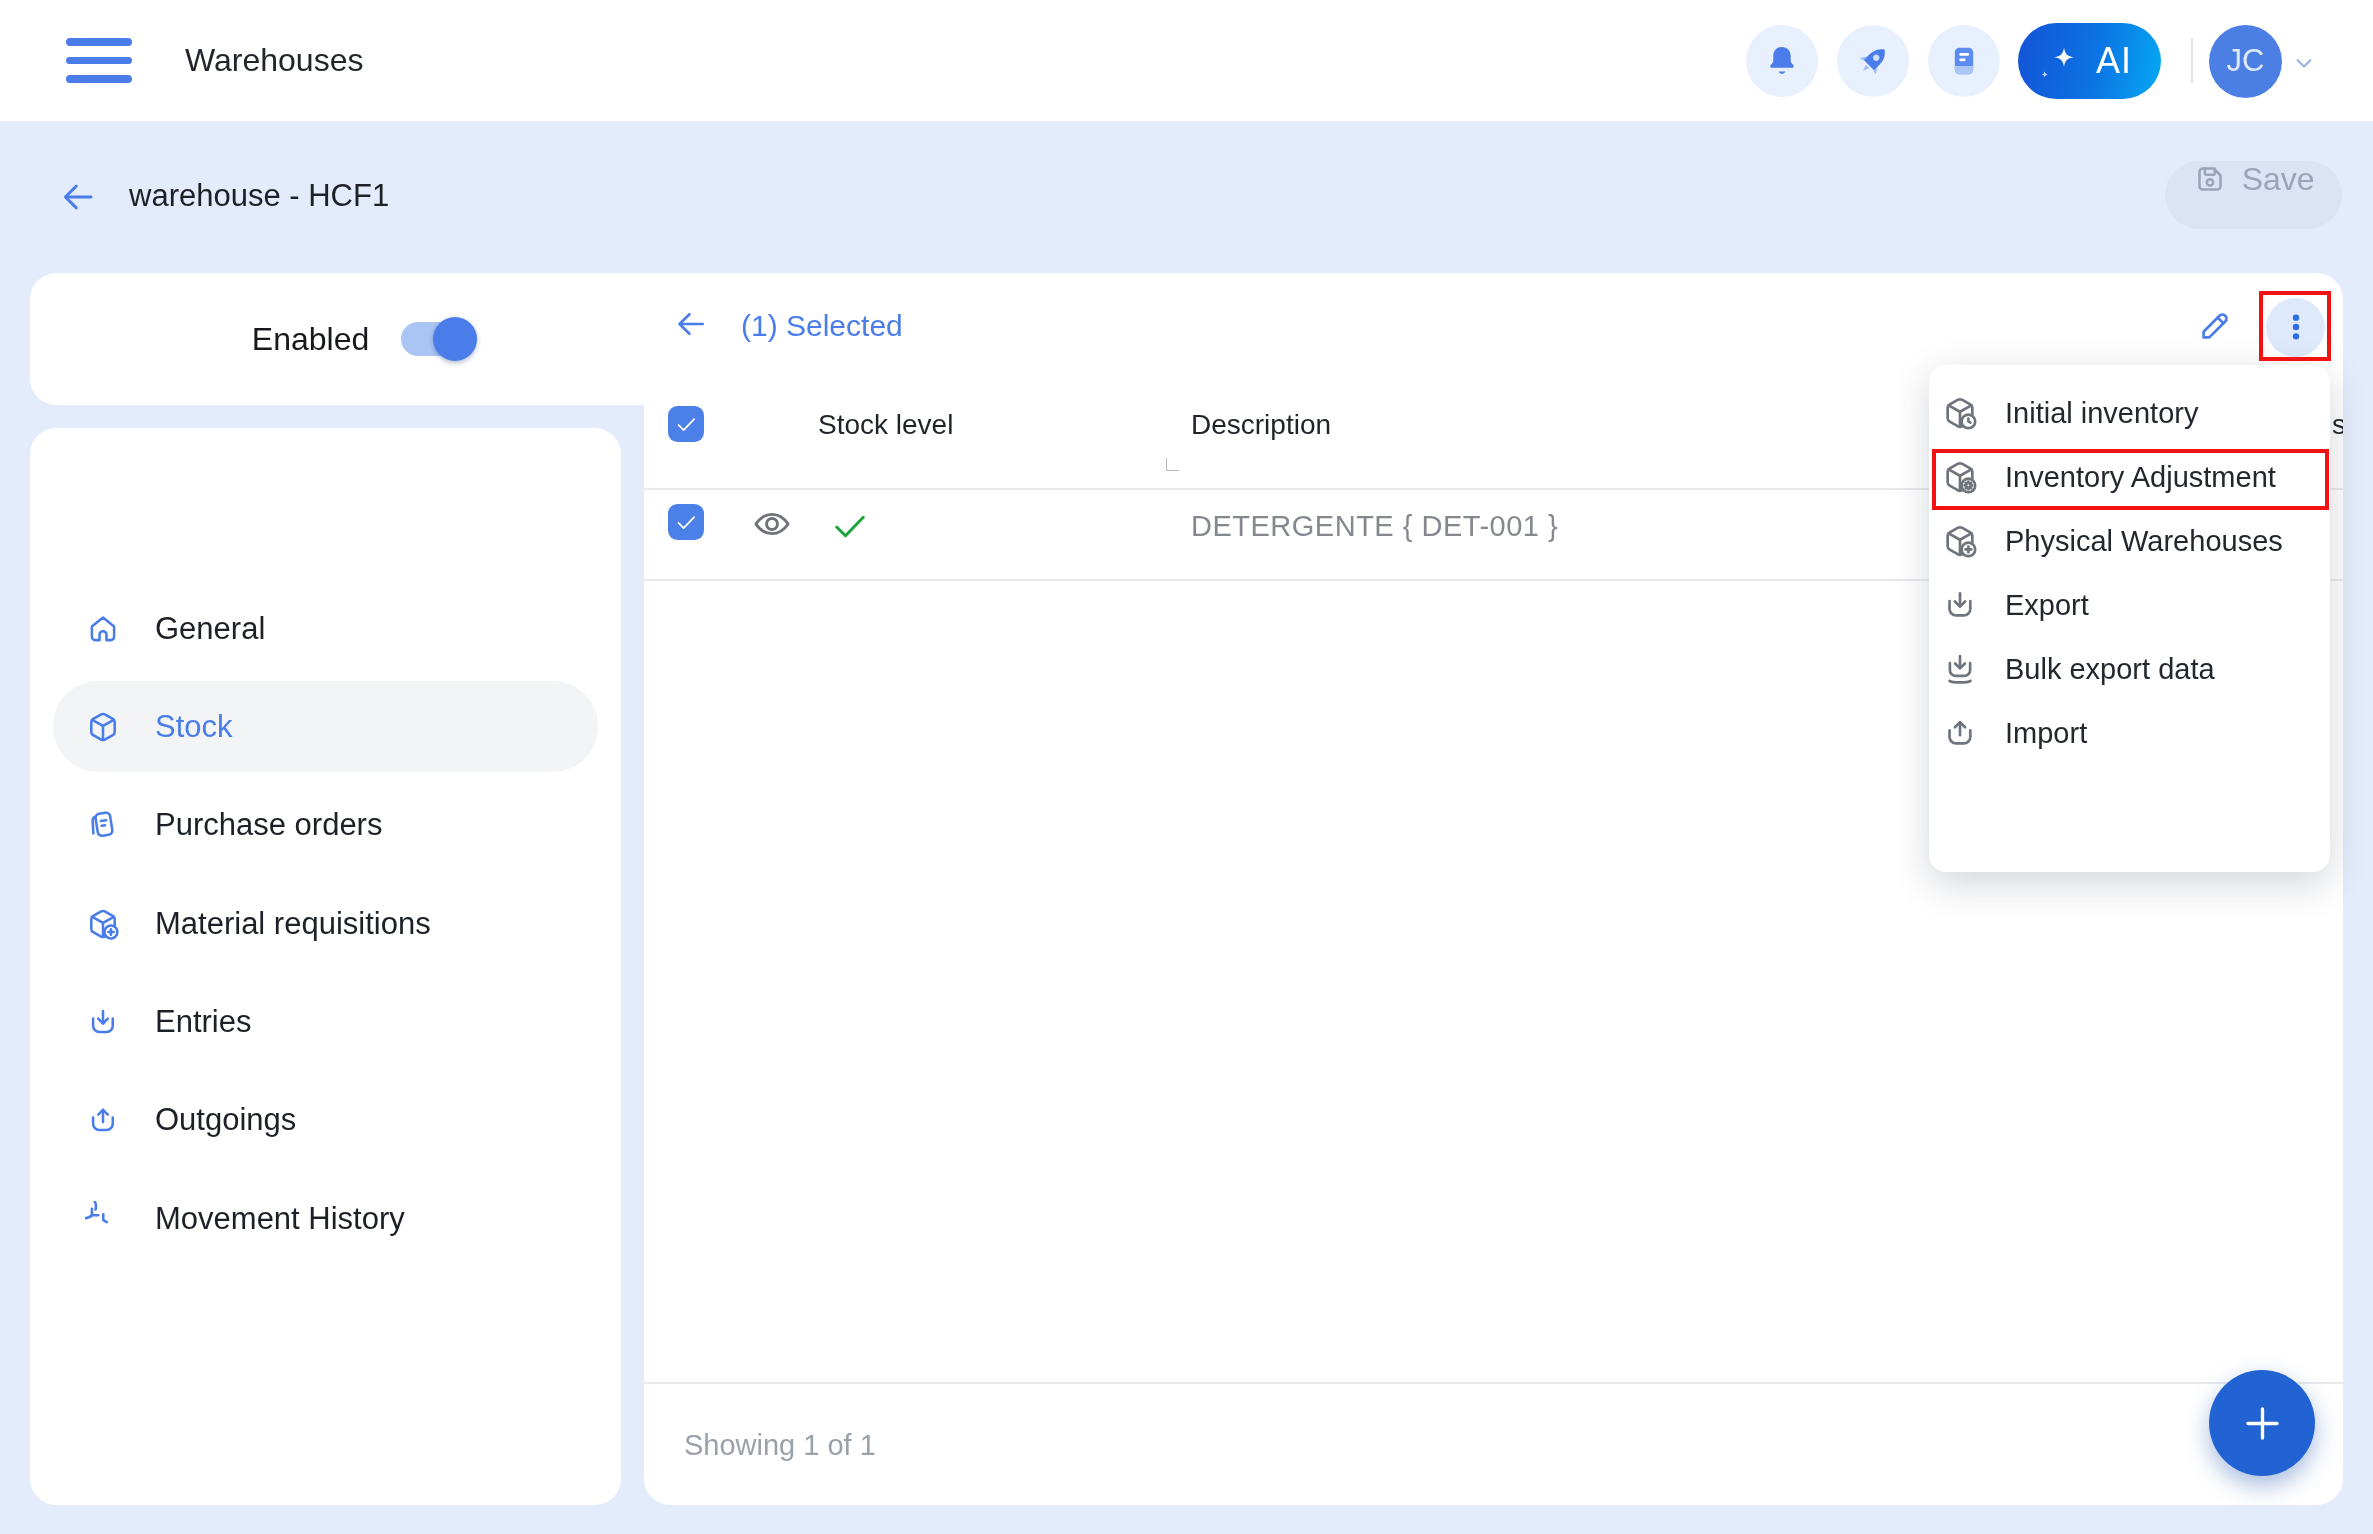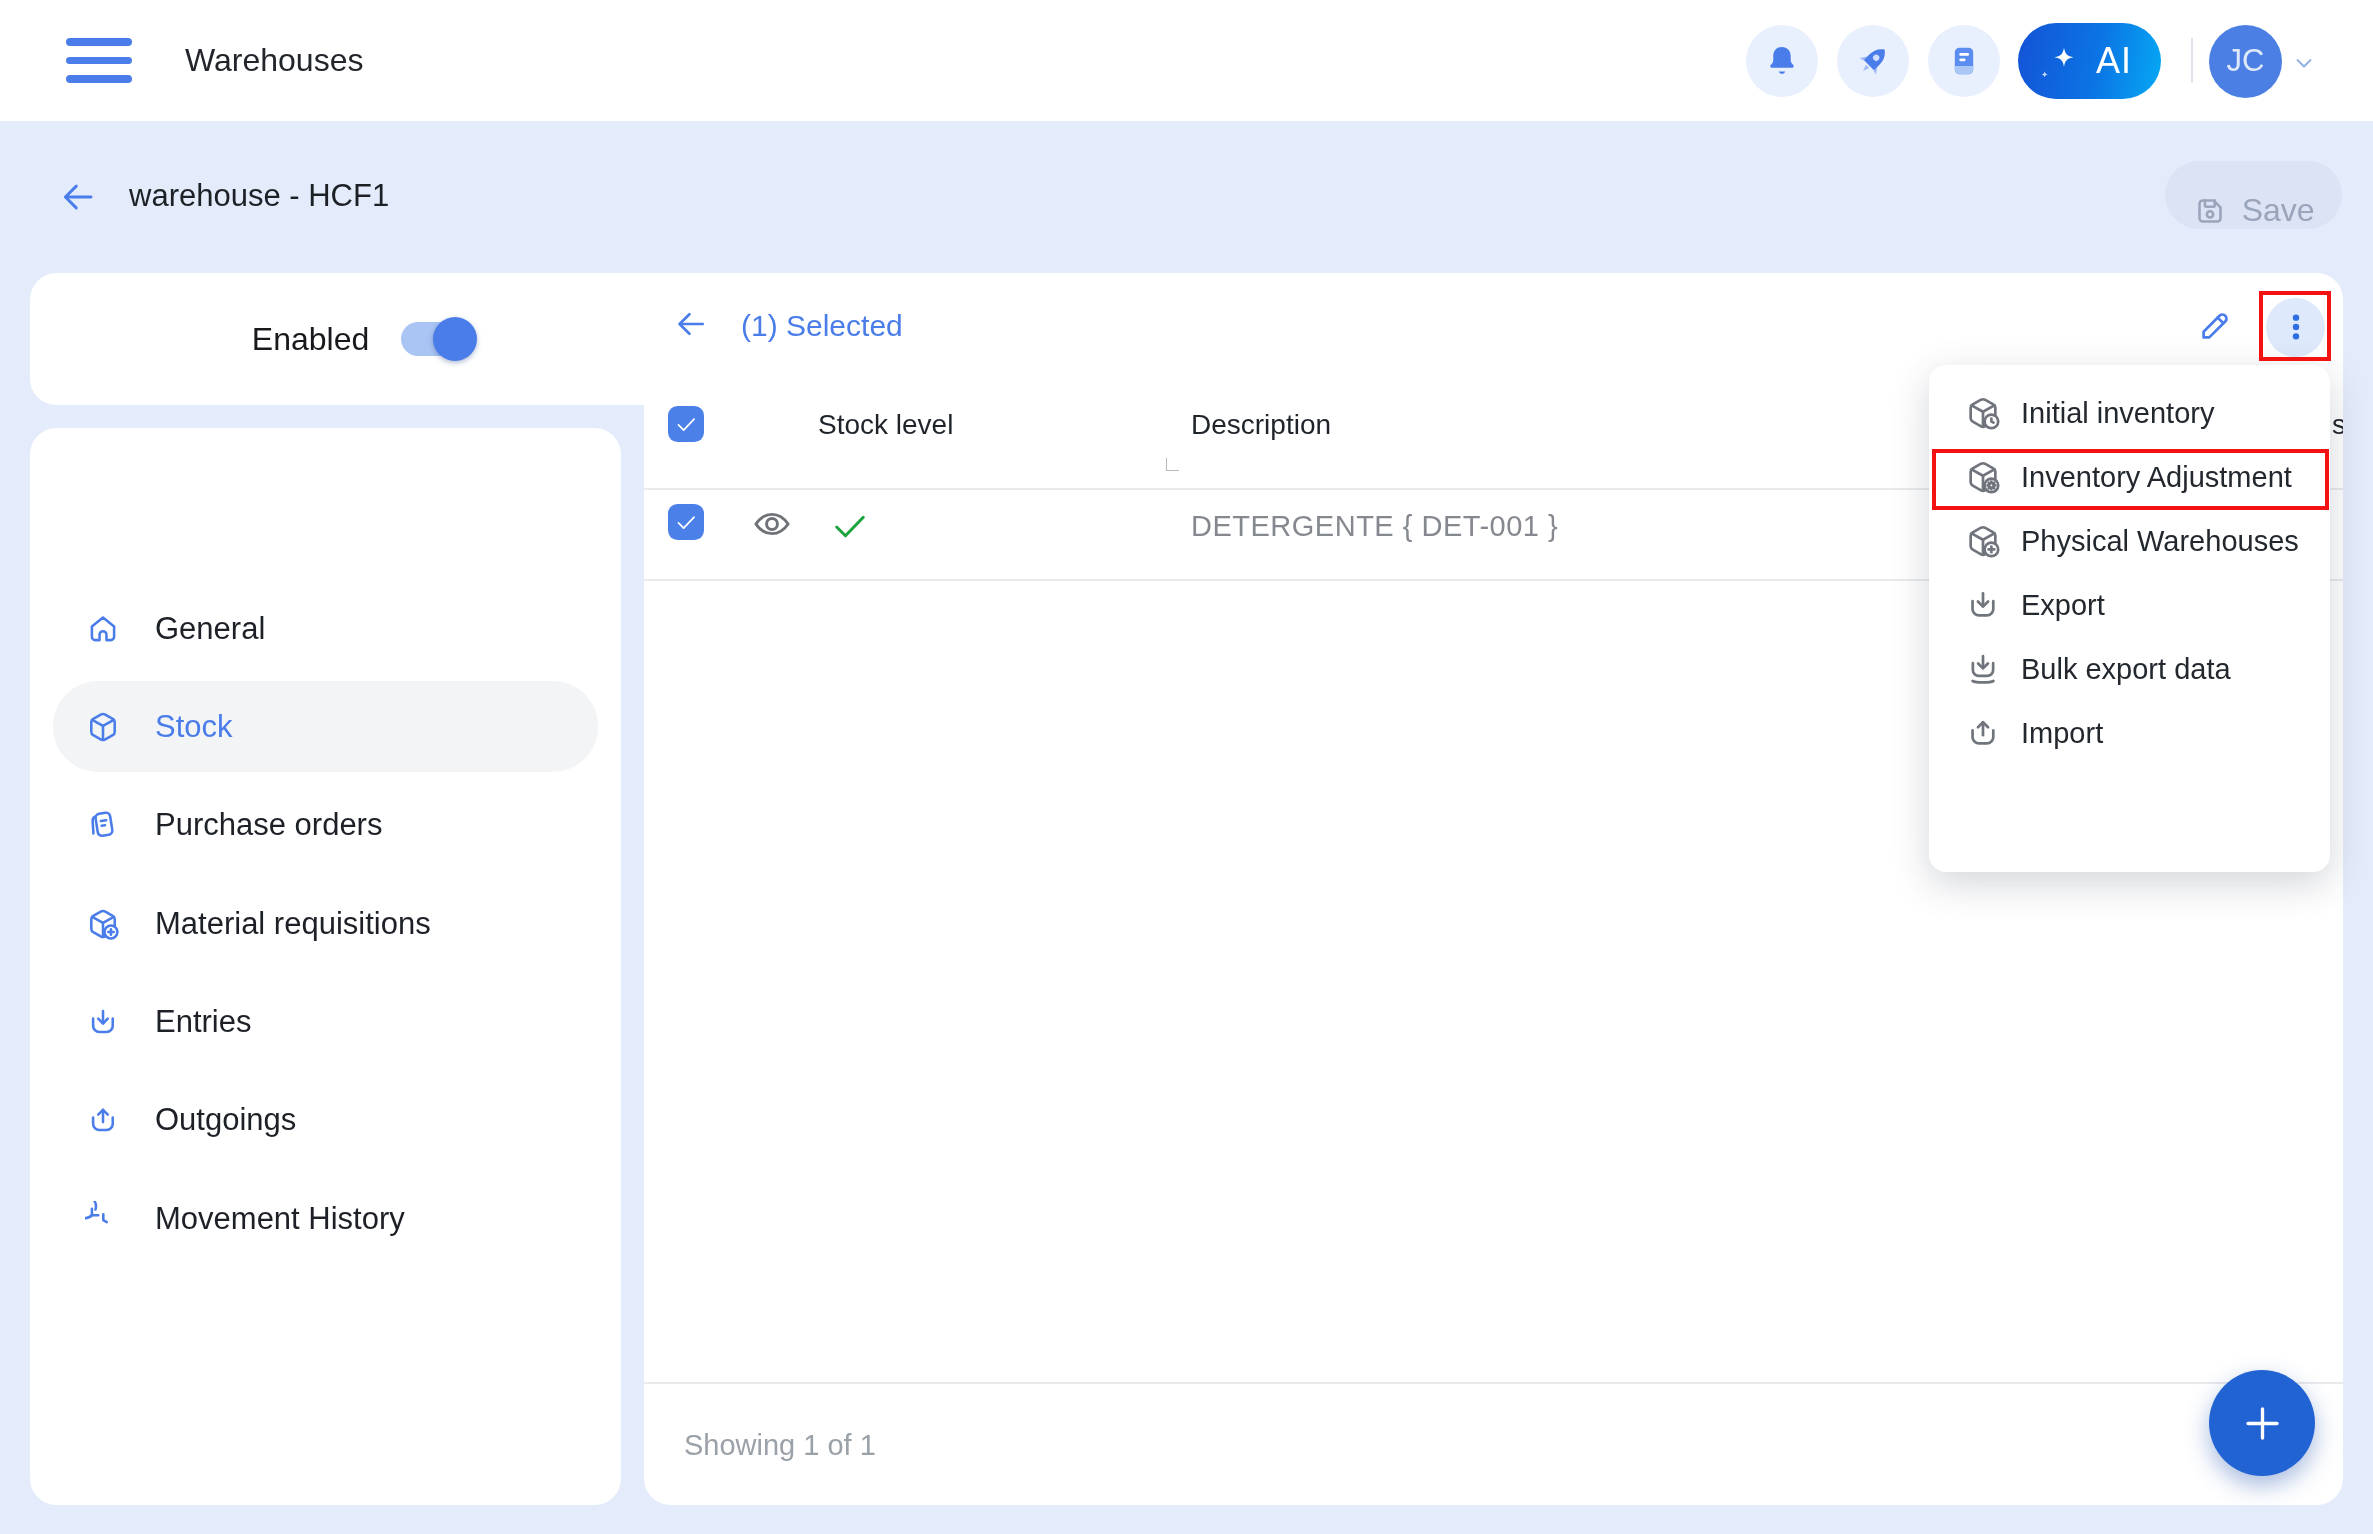--- a/index.html
+++ b/index.html
@@ -23,21 +23,21 @@
   .top-divider{left:2191px;top:38px;width:1.9px;height:45px;background:#dfe3ea;}
   .avatar{left:2209px;top:24.6px;width:73px;height:73px;border-radius:50%;background:#4b7fe3;
           display:flex;align-items:center;justify-content:center;color:#dfe9fb;font-size:31px;font-weight:500;cursor:pointer;}
   .avatar-chevron{left:2290px;top:49px;width:28px;height:28px;color:#8fb0e2;cursor:pointer;}
 
   
   .back-btn{width:42px;height:42px;color:#4a7de9;cursor:pointer;}
   .sub-back{left:57px;top:176px;}
   .sub-title{left:129px;top:161px;height:70px;display:flex;align-items:center;font-size:31px;color:#1d2126;}
   .save-btn{left:2165px;top:161px;width:177px;height:68px;border-radius:34px;background:#dbe3f4;
-            display:flex;align-items:flex-end;justify-content:center;gap:13.2px;color:#9aa5bb;cursor:default;}
+            display:flex;align-items:flex-start;justify-content:center;gap:13.2px;color:#9aa5bb;cursor:default;}
   .save-btn .lbl{font-size:32px;font-weight:500;}
 
   
   .card{background:#fff;border-radius:26.5px;}
   .enabled-card{left:30px;top:273px;width:667px;height:132px;display:flex;align-items:center;justify-content:center;gap:32px;}
   .enabled-label{font-size:32px;color:#17191d;}
   .toggle{position:relative;width:74px;height:38px;cursor:pointer;}
   .toggle .track{position:absolute;left:0;top:1.9px;width:74px;height:34px;border-radius:17px;background:#aac5f3;}
   .toggle .knob{position:absolute;left:32px;top:-2.8px;width:44px;height:44px;border-radius:50%;background:#4a7de9;box-shadow:0 1.9px 5.7px rgba(30,60,130,.35);}
 
@@ -73,21 +73,21 @@
   .row-desc{left:547px;top:235px;height:36px;display:flex;align-items:center;font-size:29px;color:#85898f;letter-spacing:0.5px;}
 
   .footer-text{left:40px;top:1153px;height:38px;display:flex;align-items:center;font-size:29px;color:#9aa1a9;}
   .fab{left:1565px;top:1097px;width:106px;height:106px;border-radius:50%;background:#2263d3;
        display:flex;align-items:center;justify-content:center;box-shadow:0 9.5px 23px rgba(25,75,170,.38);cursor:pointer;z-index:4;}
   .fab svg{width:47px;height:47px;color:#fff;}
 
   
   .context-menu{left:1929px;top:365px;width:401px;height:507px;background:#fff;border-radius:17px;
                 box-shadow:0 11.4px 38px rgba(40,50,70,.20);z-index:5;padding-top:16px;box-sizing:border-box;}
-  .menu-item{height:64px;display:flex;align-items:center;gap:19px;padding-left:35px;cursor:pointer;}
+  .menu-item{height:64px;display:flex;align-items:center;gap:26px;padding-left:12px;cursor:pointer;}
   .menu-item .ic{width:38px;height:38px;color:#70747c;flex:0 0 auto;}
   .menu-item .lbl{font-size:29px;color:#23282f;white-space:nowrap;}
 
   
   .red-box{border:4.7px solid #f21212;box-sizing:border-box;z-index:6;pointer-events:none;}
   .red-box-kebab{left:1615px;top:18px;width:72px;height:70px;}
   .red-box-menu{left:1932px;top:449px;width:397px;height:61px;}
 </style>
 </head>
 <body>

